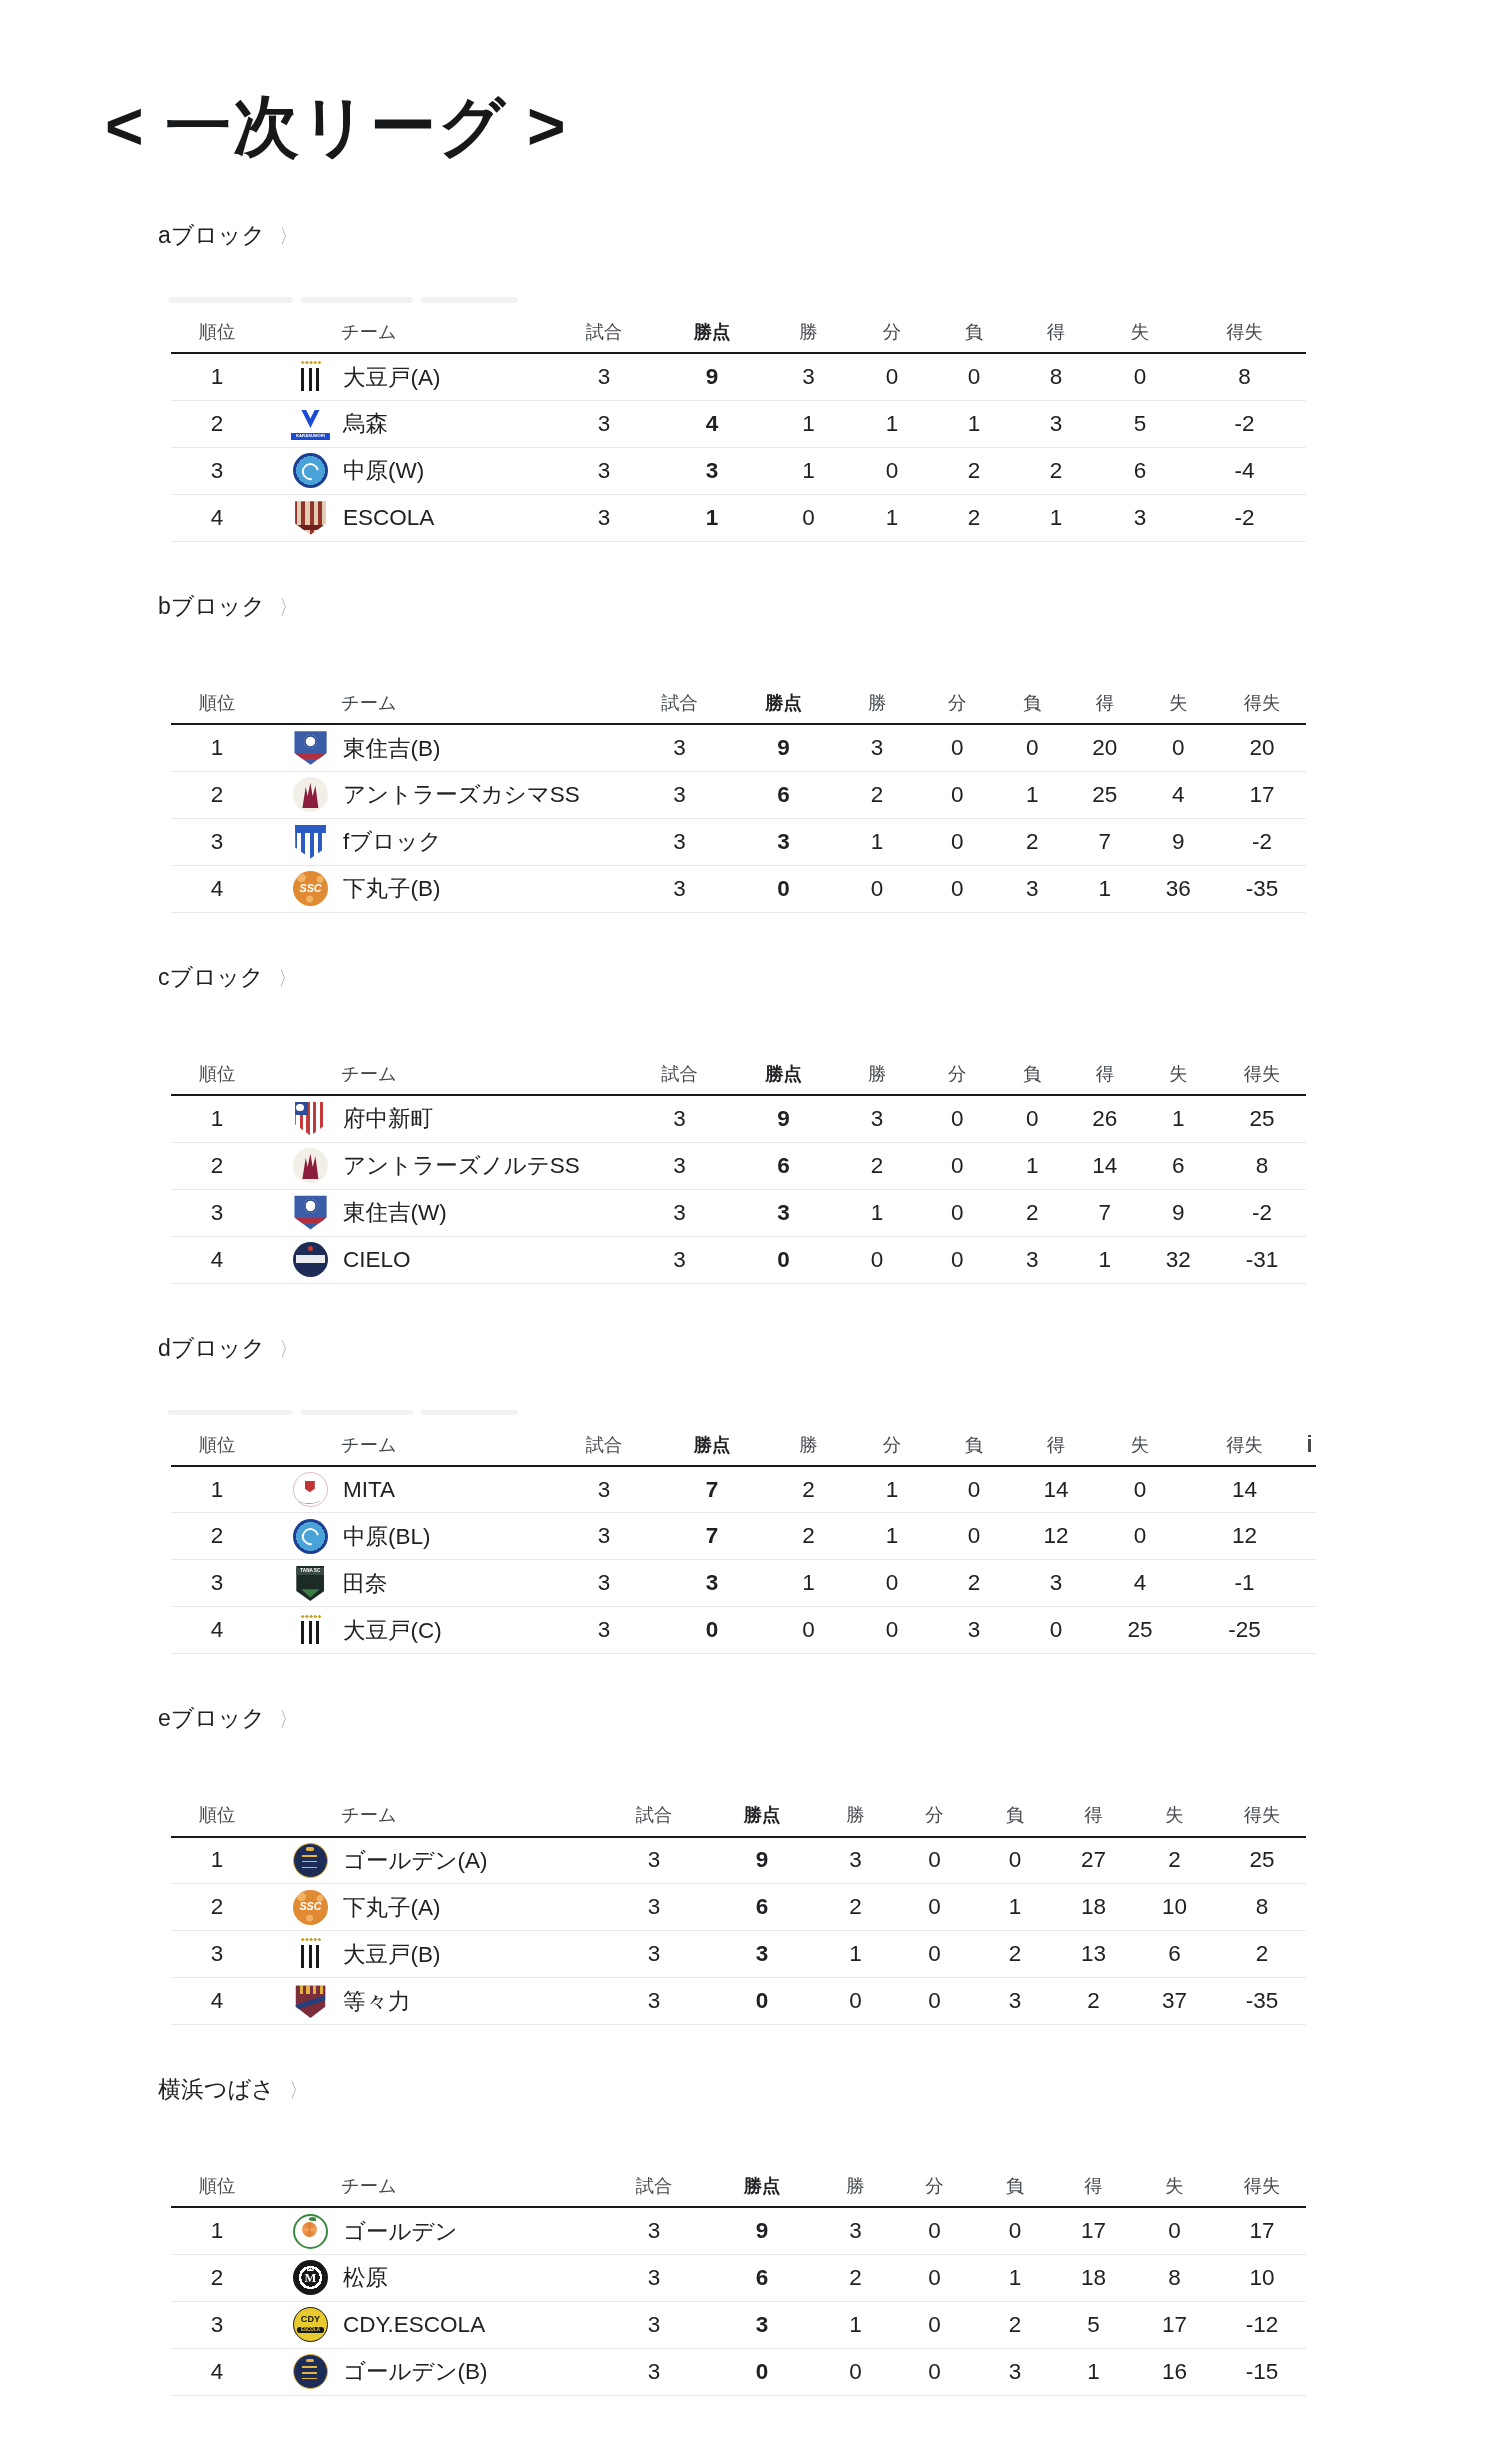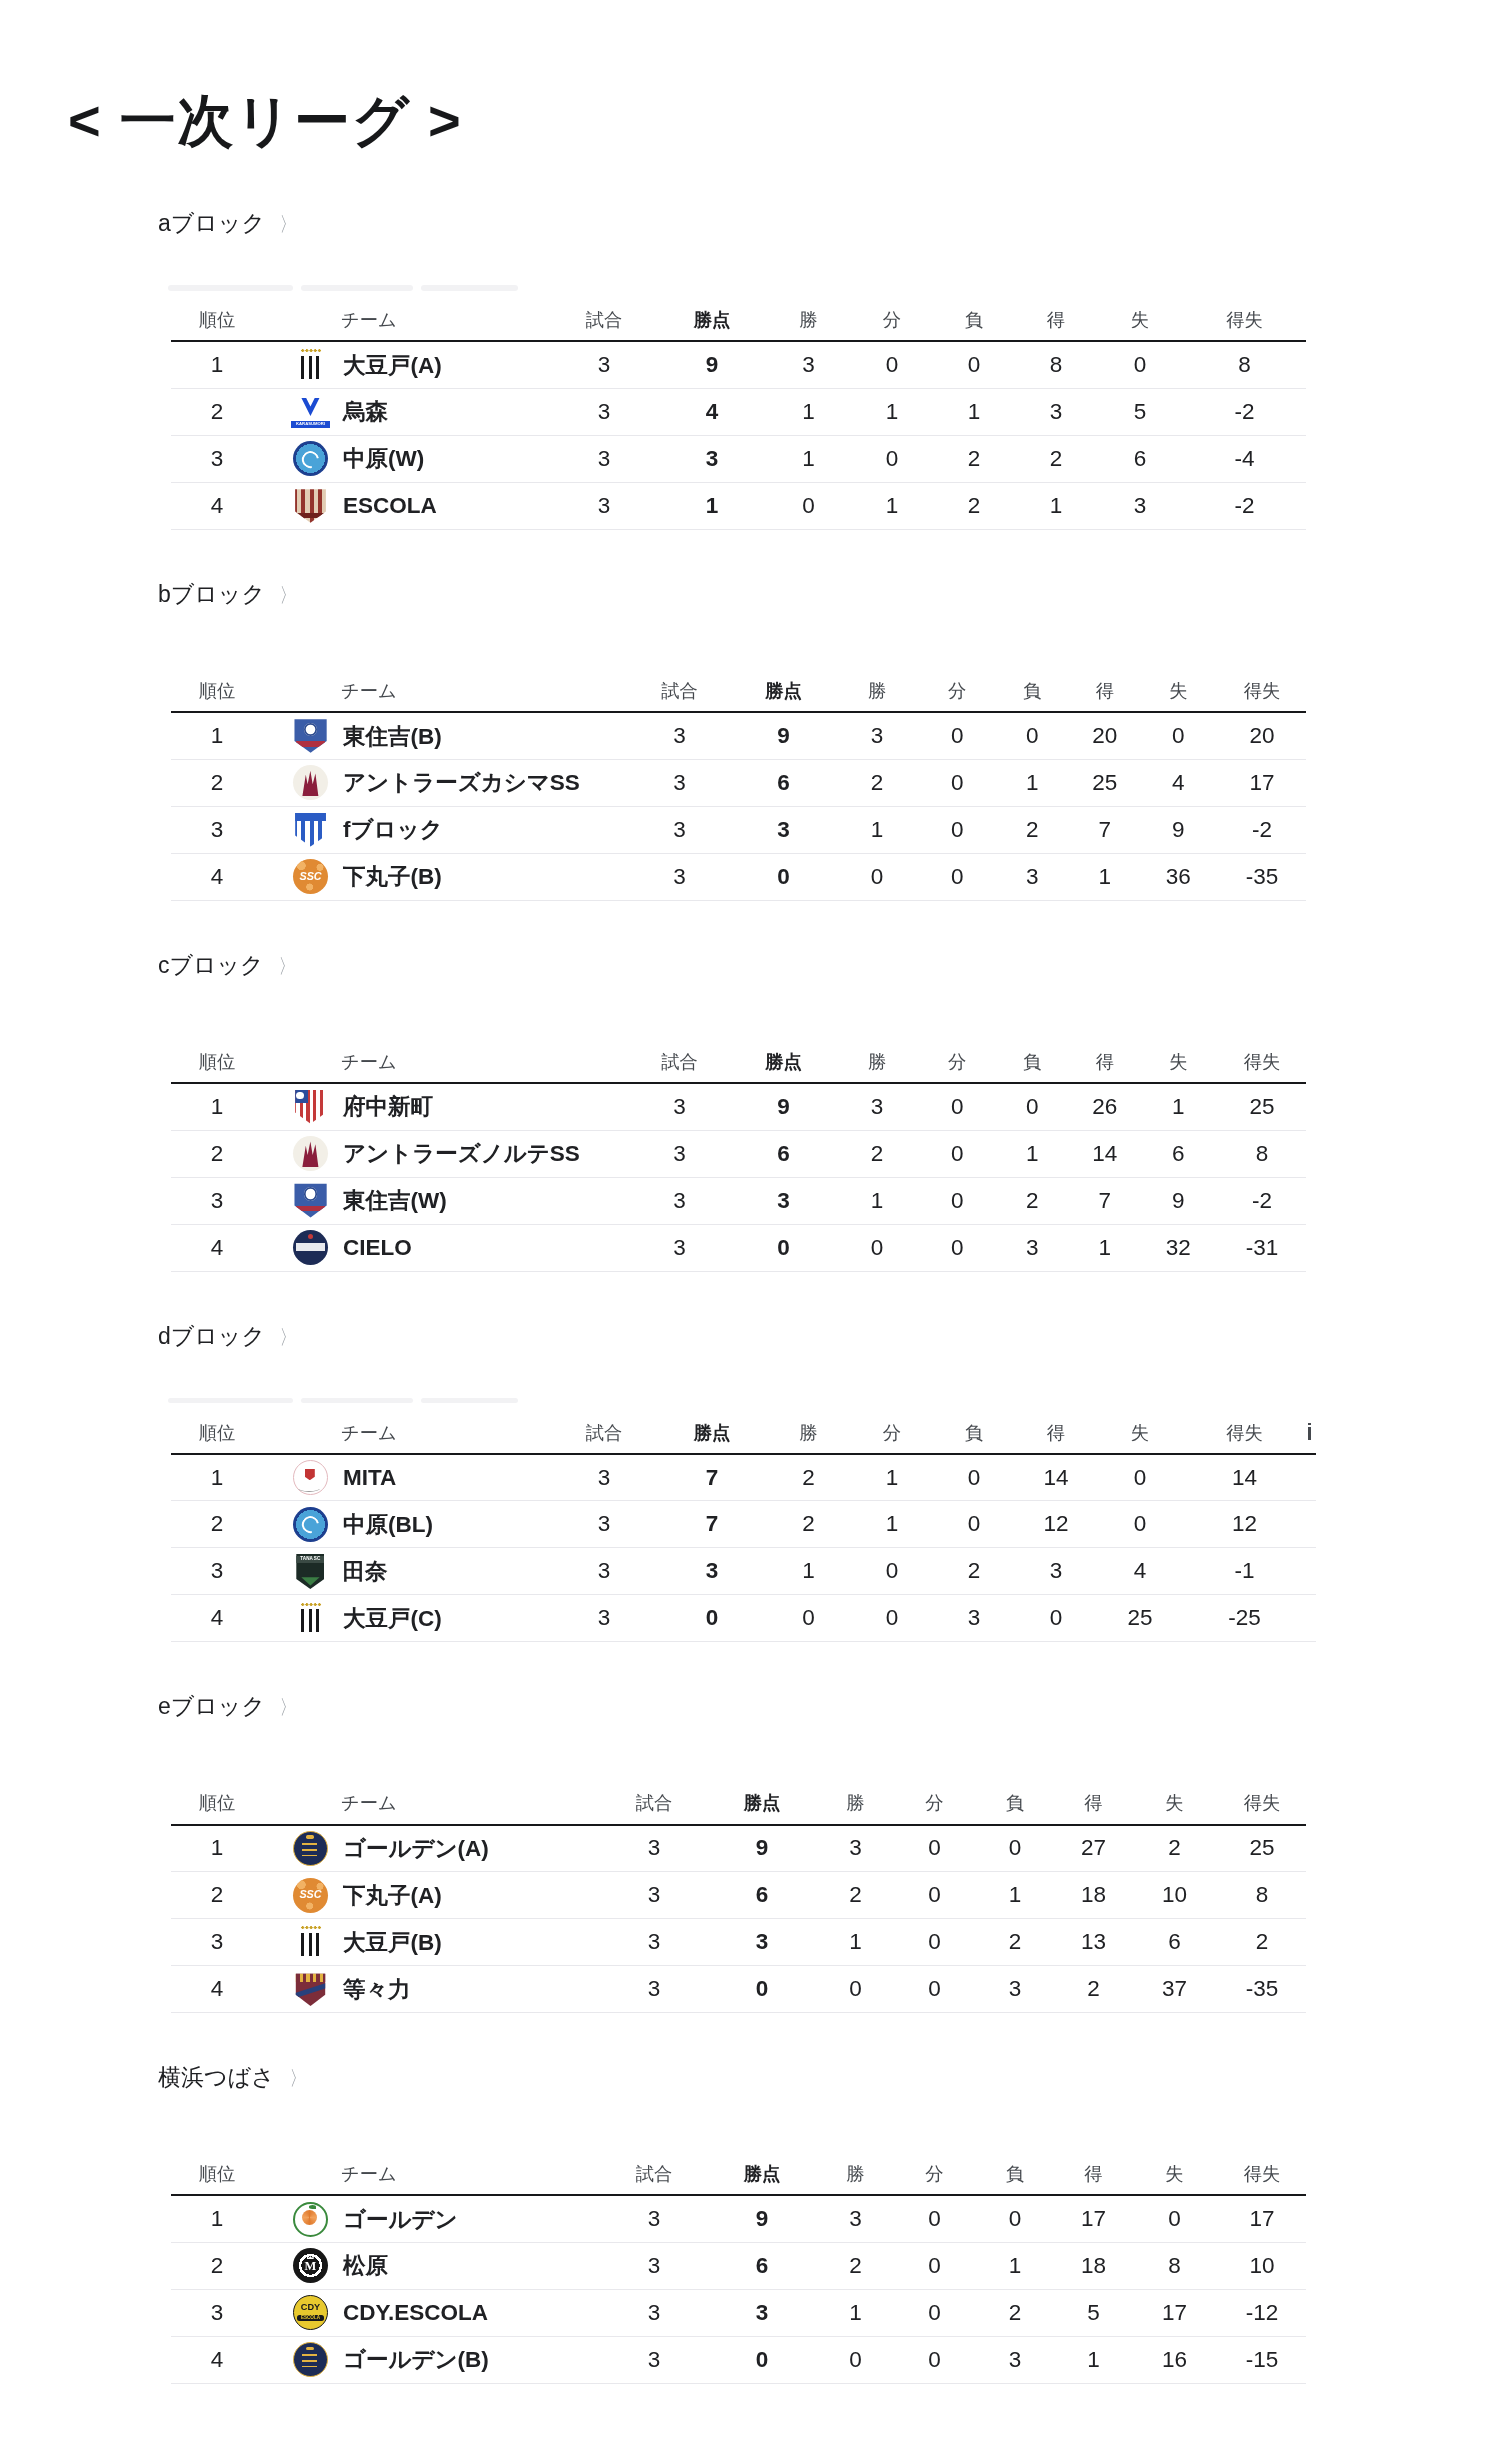--- a/index.html
+++ b/index.html
@@ -2,22 +2,22 @@
 <html style="font-size:13.3px"><head>
 <meta charset="utf-8">
 <style>
   html,body{margin:0;padding:0;}
   body{
     width:1505px;height:2438px;background:#ffffff;overflow:hidden;
     font-family:"Liberation Sans","DejaVu Sans",sans-serif;
     color:#202124;
   }
   h1.page-title{
-    margin:0;padding:87px 0 0 68px;
-    font-size:56px;font-weight:700;color:#17181a;letter-spacing:1.7px;line-height:1.2;
+    margin:0;padding:87px 0 0 105px;
+    font-size:66px;font-weight:700;color:#17181a;letter-spacing:1.7px;line-height:1.2;
   }
   .block{margin-top:50px;}
   .block.first{margin-top:55px;}
   .sec-head{
     margin-left:158px;display:flex;align-items:center;gap:13.3px;
     font-size:23px;color:#202124;width:max-content;cursor:pointer;line-height:28px;
   }
   .chev{color:#9aa0a6;font-size:20px;transform:translateY(0.8px) scaleX(.85);}
   .table-wrap{margin-left:171px;margin-top:58px;position:relative;}
   .pills{position:absolute;top:-10px;left:-3.3px;display:flex;gap:8.3px;}
@@ -35,21 +35,21 @@
   }
   th.col-team{text-align:left;padding-left:78px;}
   th.col-points{font-weight:700;color:#202124;}
   th.cutoff{padding:0 0 8.3px 1.7px;text-align:left;}
   .frag{display:inline-block;width:3.3px;height:12.5px;background:#45494e;position:relative;}
   .frag::before{content:"";position:absolute;top:-4.2px;left:0;width:3.3px;height:2.5px;background:#45494e;}
   tbody tr{border-bottom:0.8px solid #e8e8ec;height:47px;}
   td{font-size:22.5px;color:#202124;text-align:center;padding:0;white-space:nowrap;}
   td.pts{font-weight:700;}
   td.team{text-align:left;}
-  .team-inner{display:flex;align-items:center;gap:15px;padding-left:30px;font-weight:bold;}
+  .team-inner{display:flex;align-items:center;gap:15px;padding-left:30px;}
   .tname{font-size:22.5px;}
 
   
   .variant-a col.c0{width:92px}.variant-a col.c1{width:287px}.variant-a col.c2{width:108px}
   .variant-a col.c3{width:108px}.variant-a col.c4{width:85px}.variant-a col.c5{width:82px}
   .variant-a col.c6{width:82px}.variant-a col.c7{width:82px}.variant-a col.c8{width:86px}
   .variant-a col.c9{width:123px}.variant-a col.c10{width:10px}
   .variant-b col.c0{width:92px}.variant-b col.c1{width:362px}.variant-b col.c2{width:108px}
   .variant-b col.c3{width:100px}.variant-b col.c4{width:87px}.variant-b col.c5{width:73px}
   .variant-b col.c6{width:77px}.variant-b col.c7{width:68px}.variant-b col.c8{width:79px}

